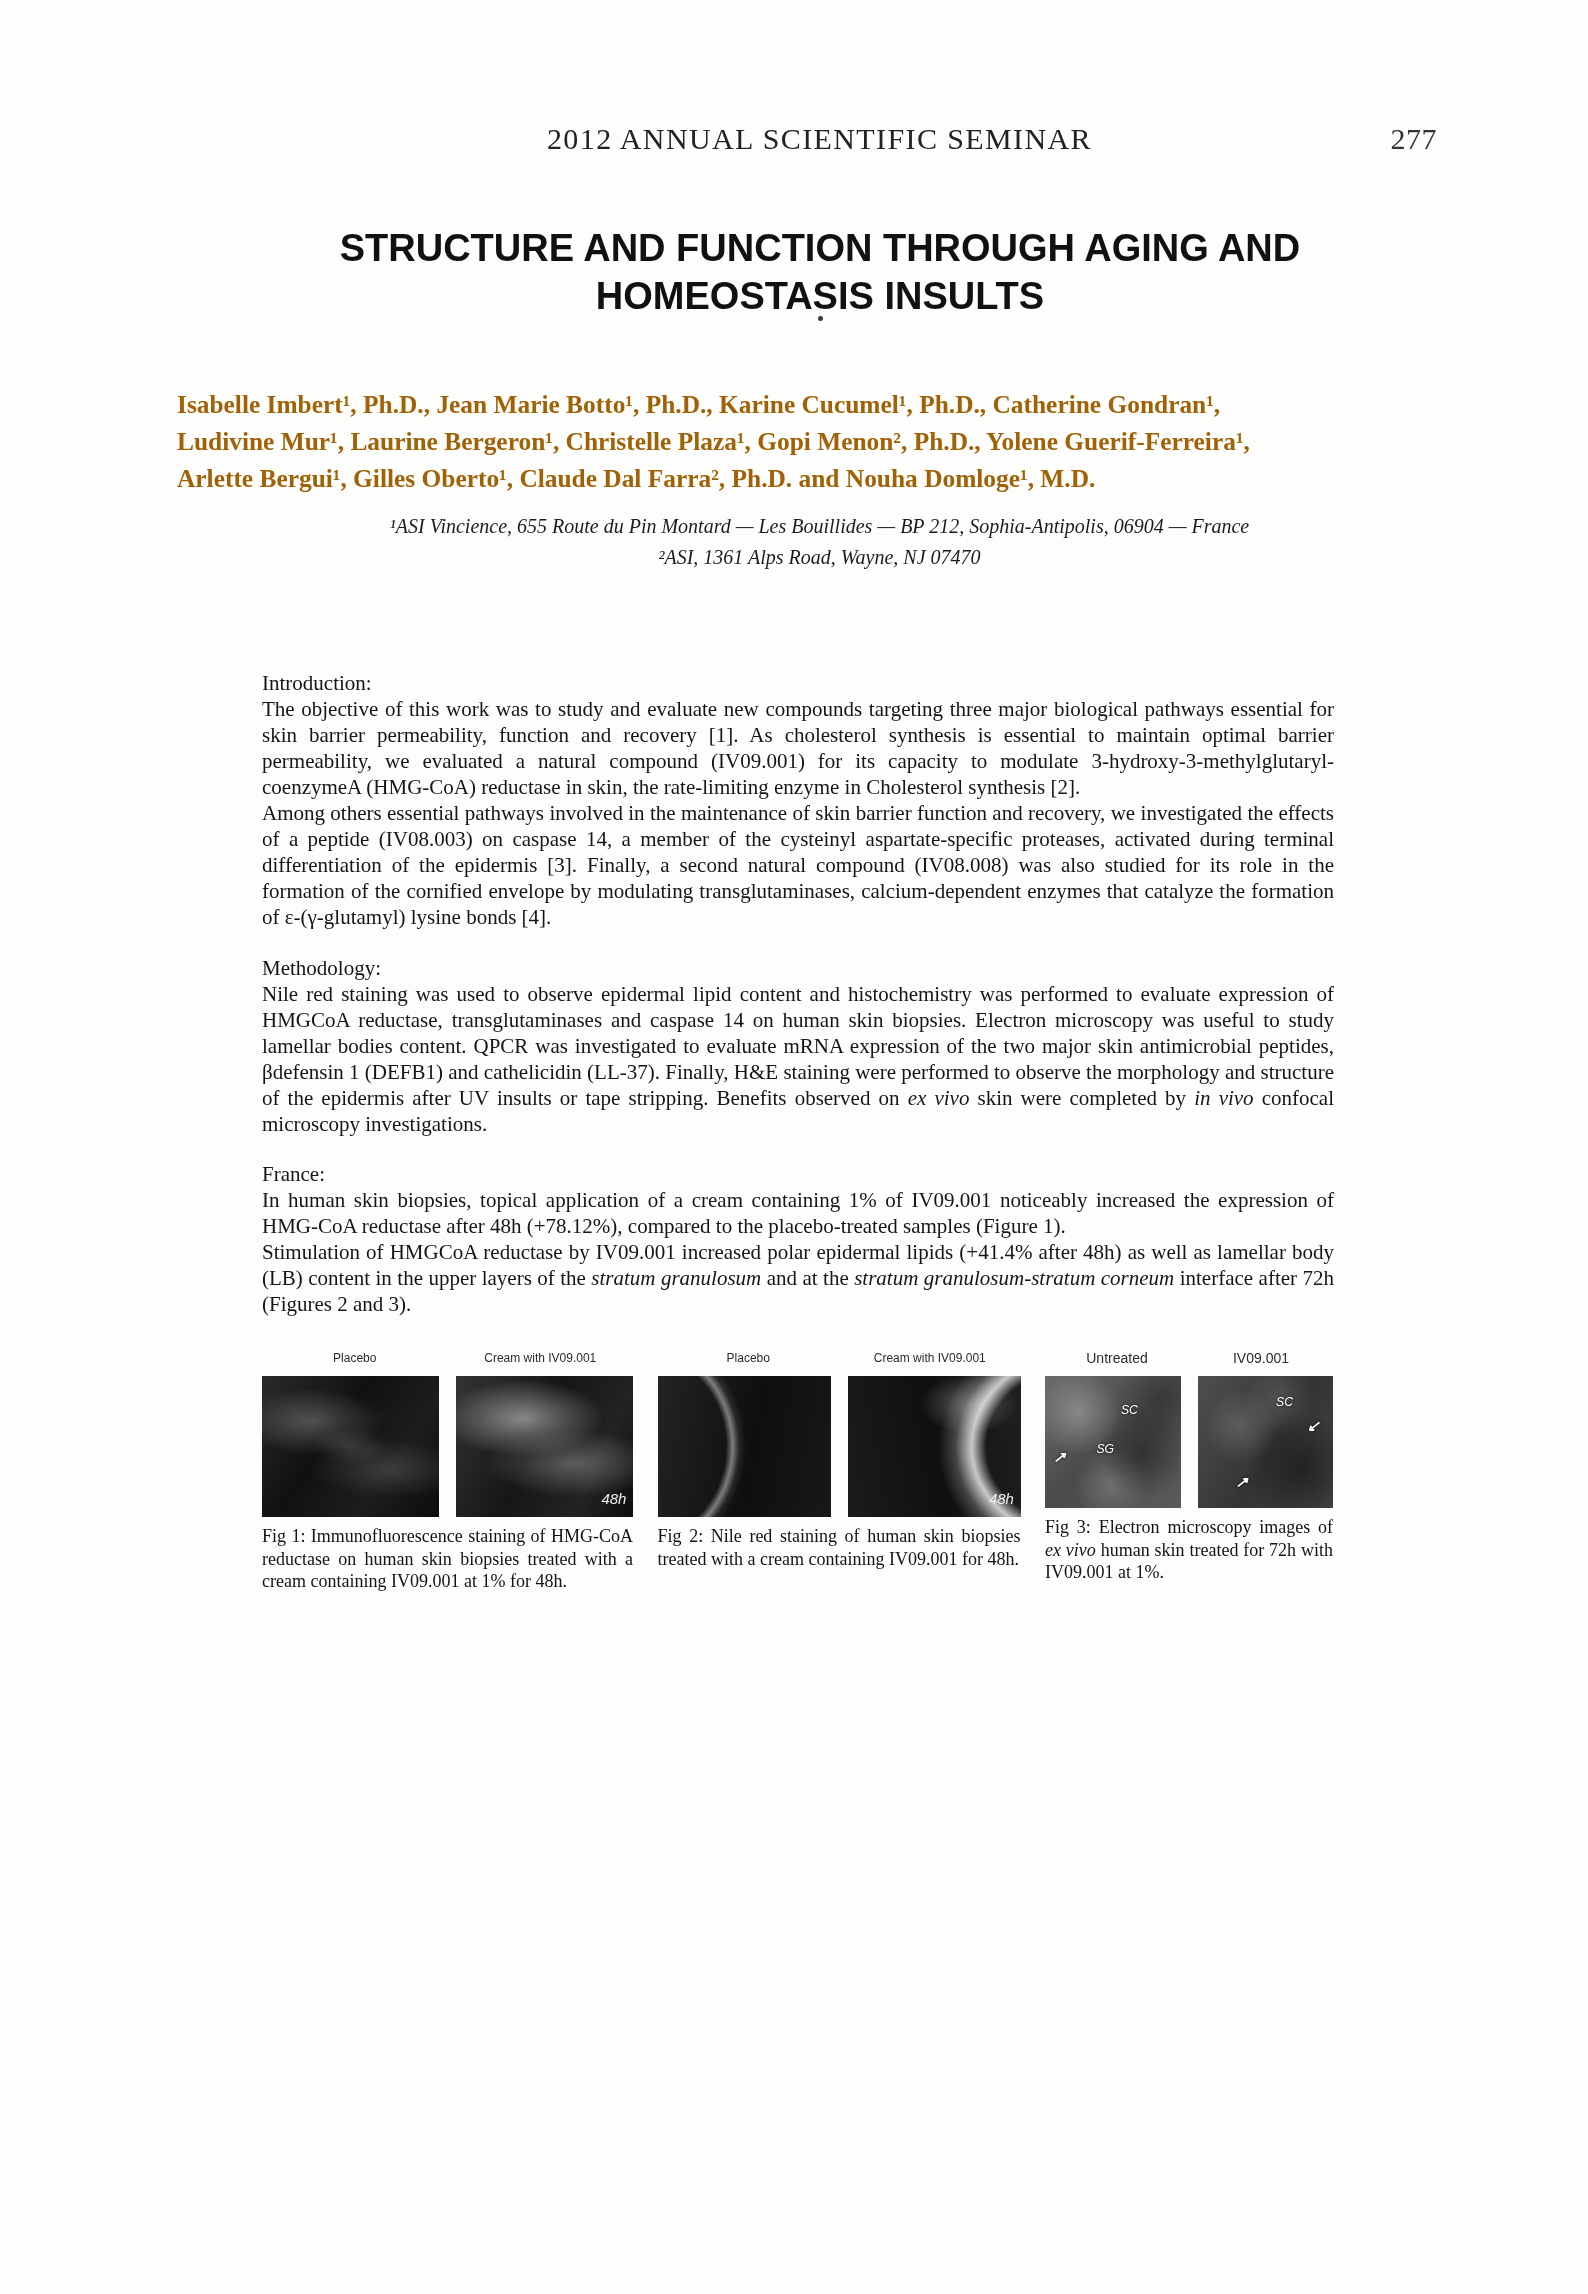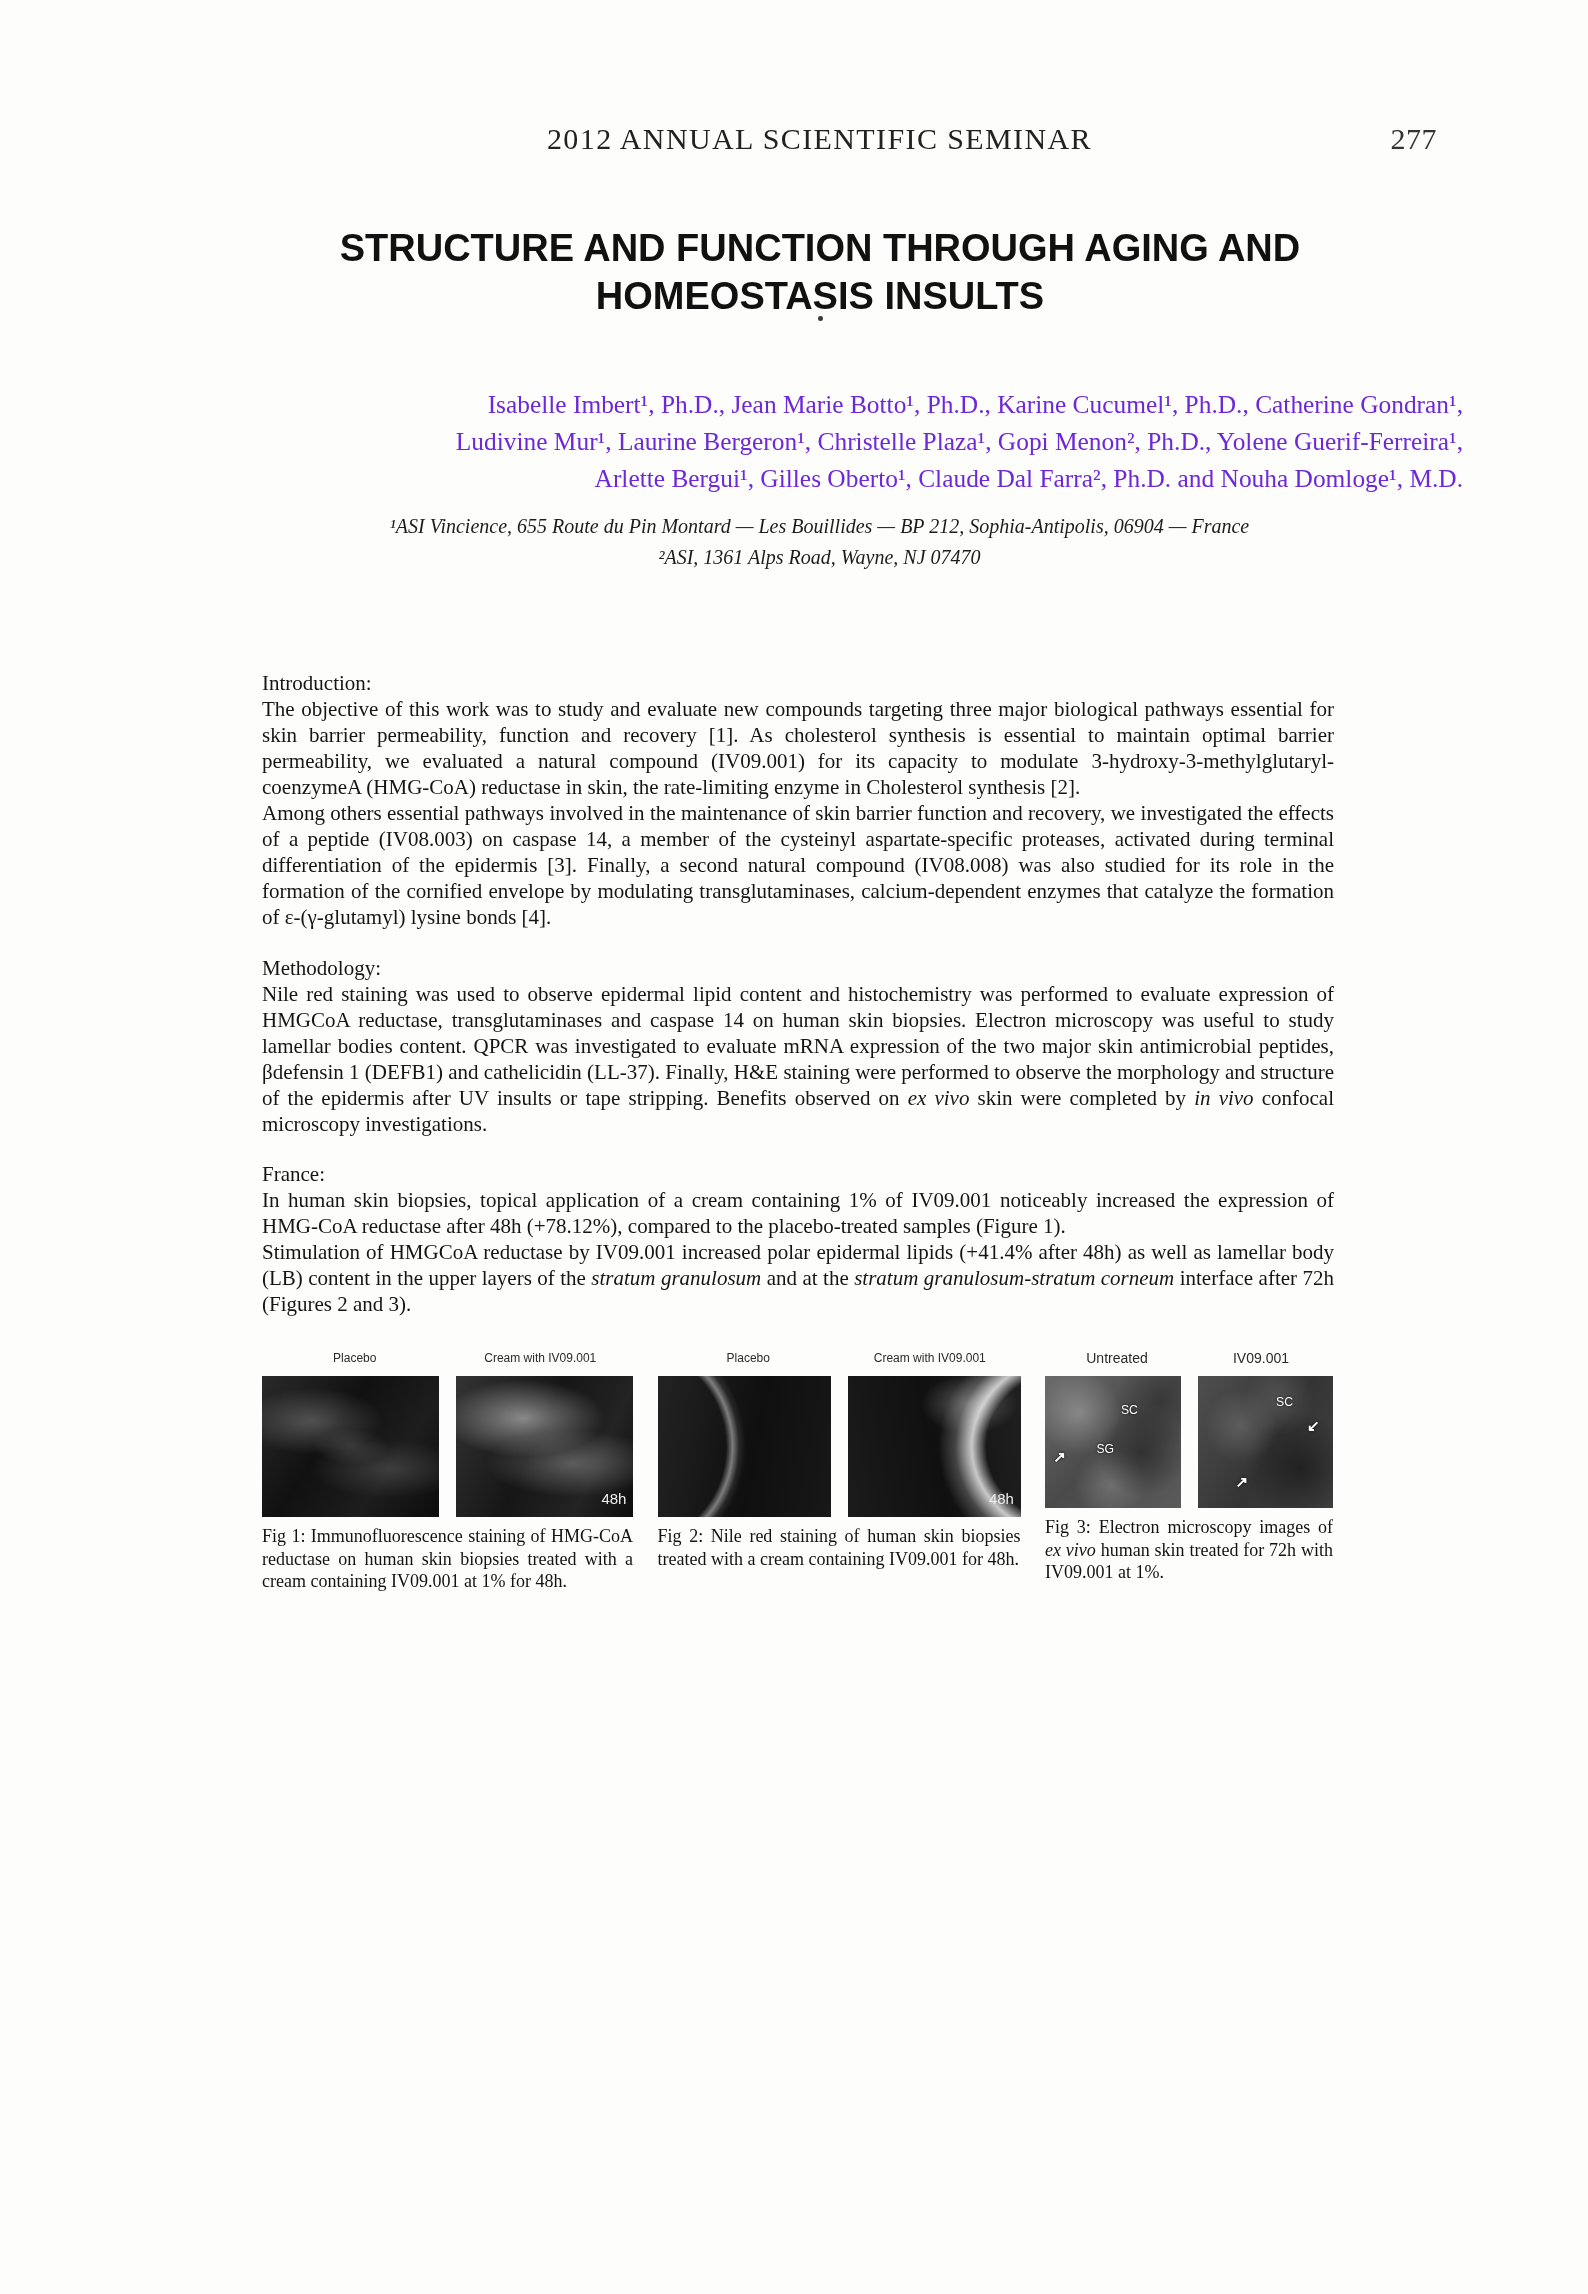--- a/index.html
+++ b/index.html
@@ -26,21 +26,21 @@
   .t-line { display:block; }
 
   .artifact-dot {
     position:absolute; top:316px; left:818px; width:4.7px; height:4.7px;
     border-radius:50%; background:#3a3a3a;
   }
 
   
   .authors {
     position:absolute; top:386px; left:177px; width:1286px;
-    text-align:right; font-weight:normal; font-size:25.4px; line-height:37px; color:#6d28d9;
+    text-align:left; font-weight:bold; font-size:25.4px; line-height:37px; color:#a16207;
   }
   .affiliations {
     position:absolute; top:511px; left:202px; width:1235px;
     text-align:center; font-style:italic; font-size:20px; line-height:31px; color:#1c1c1c;
   }
 
   
   .body-col {
     position:absolute; left:262px; top:670px; width:1072px;
     font-size:21px; line-height:26px; text-align:justify; color:#151515;
@@ -55,21 +55,21 @@
   .fig1 { width:371px; }
   .fig2 { width:363px; }
   .fig3 { width:288px; }
   .fig-labels {
     display:flex; margin-bottom:4.7px;
     font-family:"Liberation Sans", sans-serif; font-size:12px; color:#2b2b2b;
     text-align:center;
   }
   .fig3 .fig-labels { font-size:14px; }
   .fig-labels span { width:50%; }
-  .imgs { display:flex; gap:17px; }
+  .imgs { display:flex; gap:17px;font-style:italic; }
   .micro { position:relative; flex:1; height:141px; overflow:hidden; }
   .fig3 .micro { height:132px; }
 
   
   .m-f1a {
     background:
       radial-gradient(ellipse 65% 38% at 28% 32%, rgba(175,175,175,0.38), transparent 62%),
       radial-gradient(ellipse 75% 34% at 72% 66%, rgba(135,135,135,0.30), transparent 60%),
       radial-gradient(ellipse 30% 18% at 50% 50%, rgba(200,200,200,0.18), transparent 70%),
       linear-gradient(125deg, #2a2a2a 0%, #111 40%, #1d1d1d 70%, #0c0c0c 100%);

